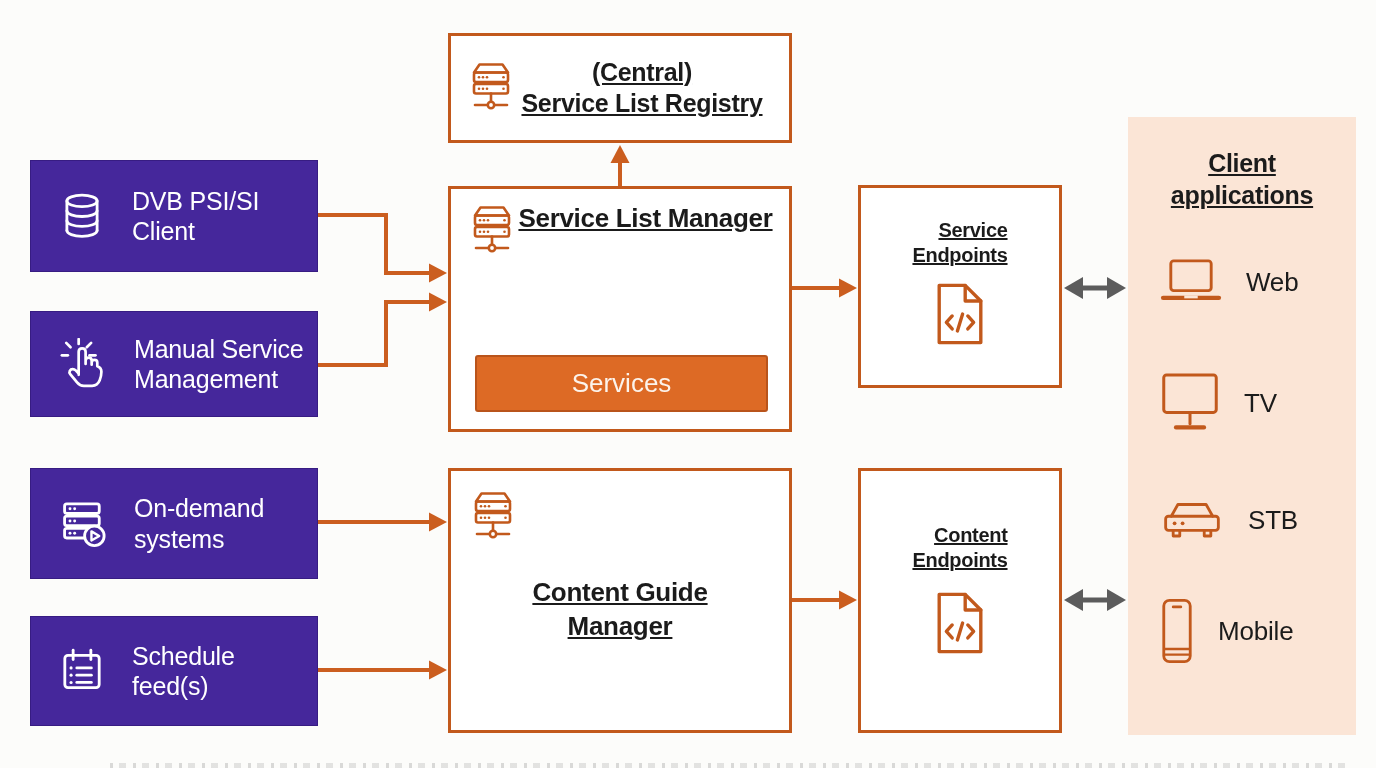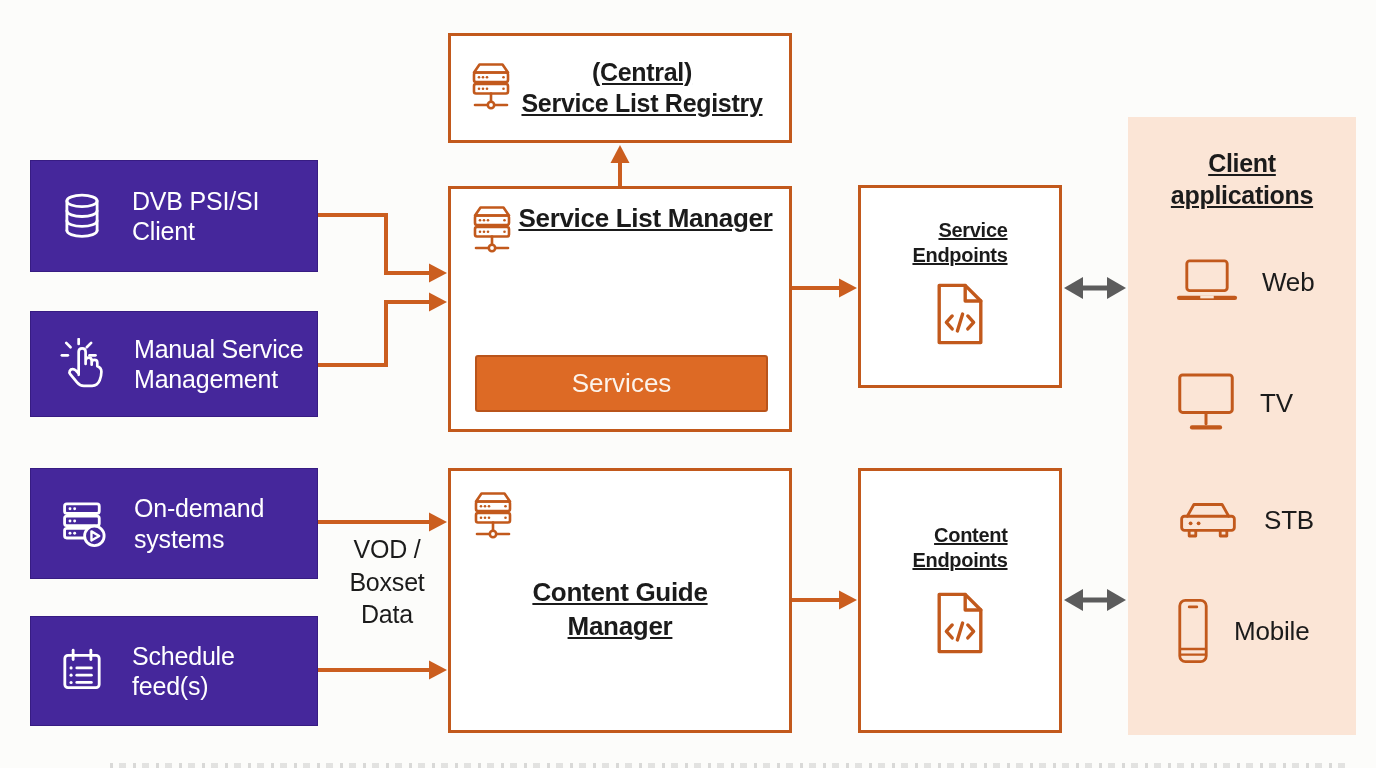--- a/index.html
+++ b/index.html
@@ -47,21 +47,21 @@
        color:#FFFFFF;}
   .src .label{font-size:25px;line-height:1.22;letter-spacing:-0.2px;}
   .src-dvb{top:160px;height:112px;}
   .src-manual{top:311px;height:106px;}
   .src-vod{top:468px;height:111px;}
   .src-epg{top:616px;height:110px;}
 
   
   .clients{position:absolute;left:1128px;top:117px;width:228px;height:618px;background:var(--peach);}
   .clients .title{font-size:25px;line-height:1.28;text-align:center;margin-top:30px;}
-  .client-row{position:absolute;left:0;width:100%;display:flex;align-items:center;gap:24px;padding-left:48px;}
+  .client-row{position:absolute;left:0;width:100%;display:flex;align-items:center;gap:24px;padding-left:32px;}
   .client-row .label{font-size:26px;color:var(--ink);letter-spacing:-0.2px;}
   .row-web{top:132px;height:66px;}
   .row-tv{top:250px;height:72px;}
   .row-stb{top:372px;height:62px;}
   .row-mobile{top:472px;height:84px;}
 
   
   .vod-label{position:absolute;left:328px;top:533px;width:118px;text-align:center;
              font-size:25px;line-height:1.3;color:var(--ink);letter-spacing:-0.2px;font-weight:400;}
 
@@ -296,23 +296,20 @@
           <circle cx="13.5" cy="21" r="1.5"></circle>
             <circle cx="13.5" cy="28" r="1.5"></circle>
             <circle cx="13.5" cy="35" r="1.5"></circle>
         </g>
       </svg>
     </span>
     <div class="label pre">Schedule
 feed(s)</div>
   </div>
 
-  <div class="vod-label pre">VOD /
-Boxset
-Data</div>
 
   <div class="clients">
     <div class="title pre">Client
 applications</div>
 
     <div class="client-row row-web">
       <span>
         <svg class="icon" width="62" height="50" viewBox="0 0 64 52">
           <g class="stroke o" stroke-width="3">
             <rect x="11" y="4" width="42" height="31" rx="3"></rect>

